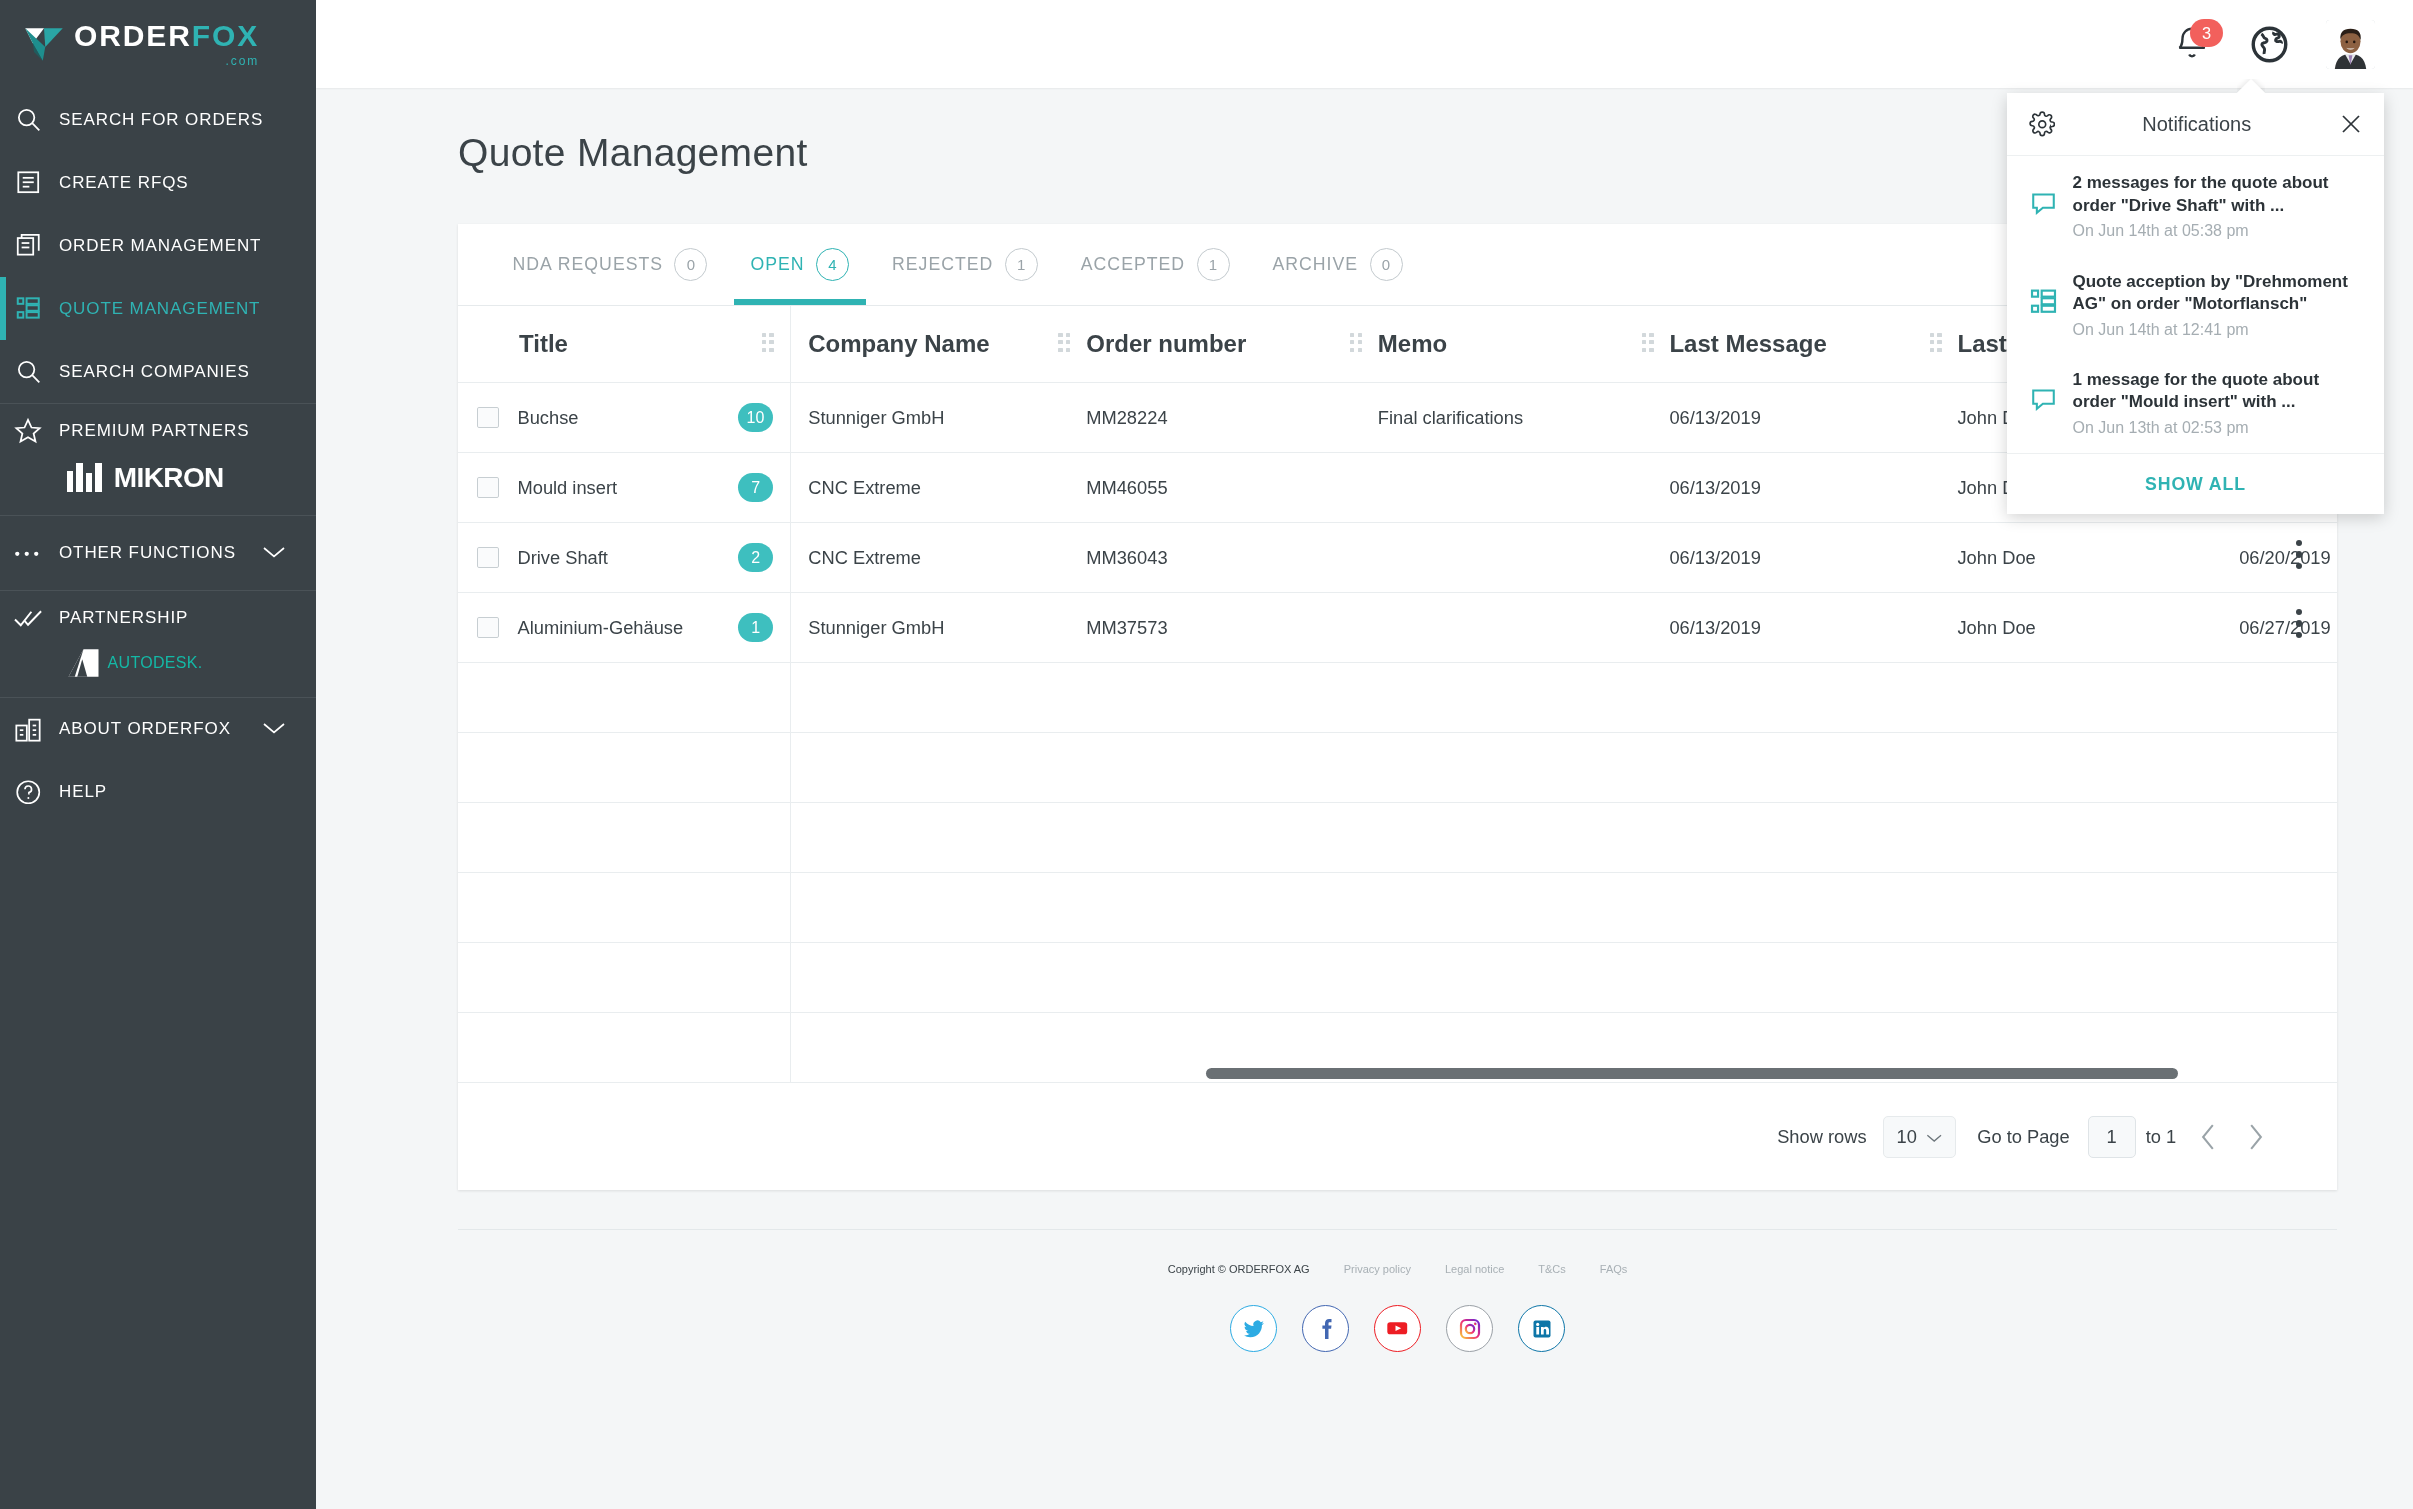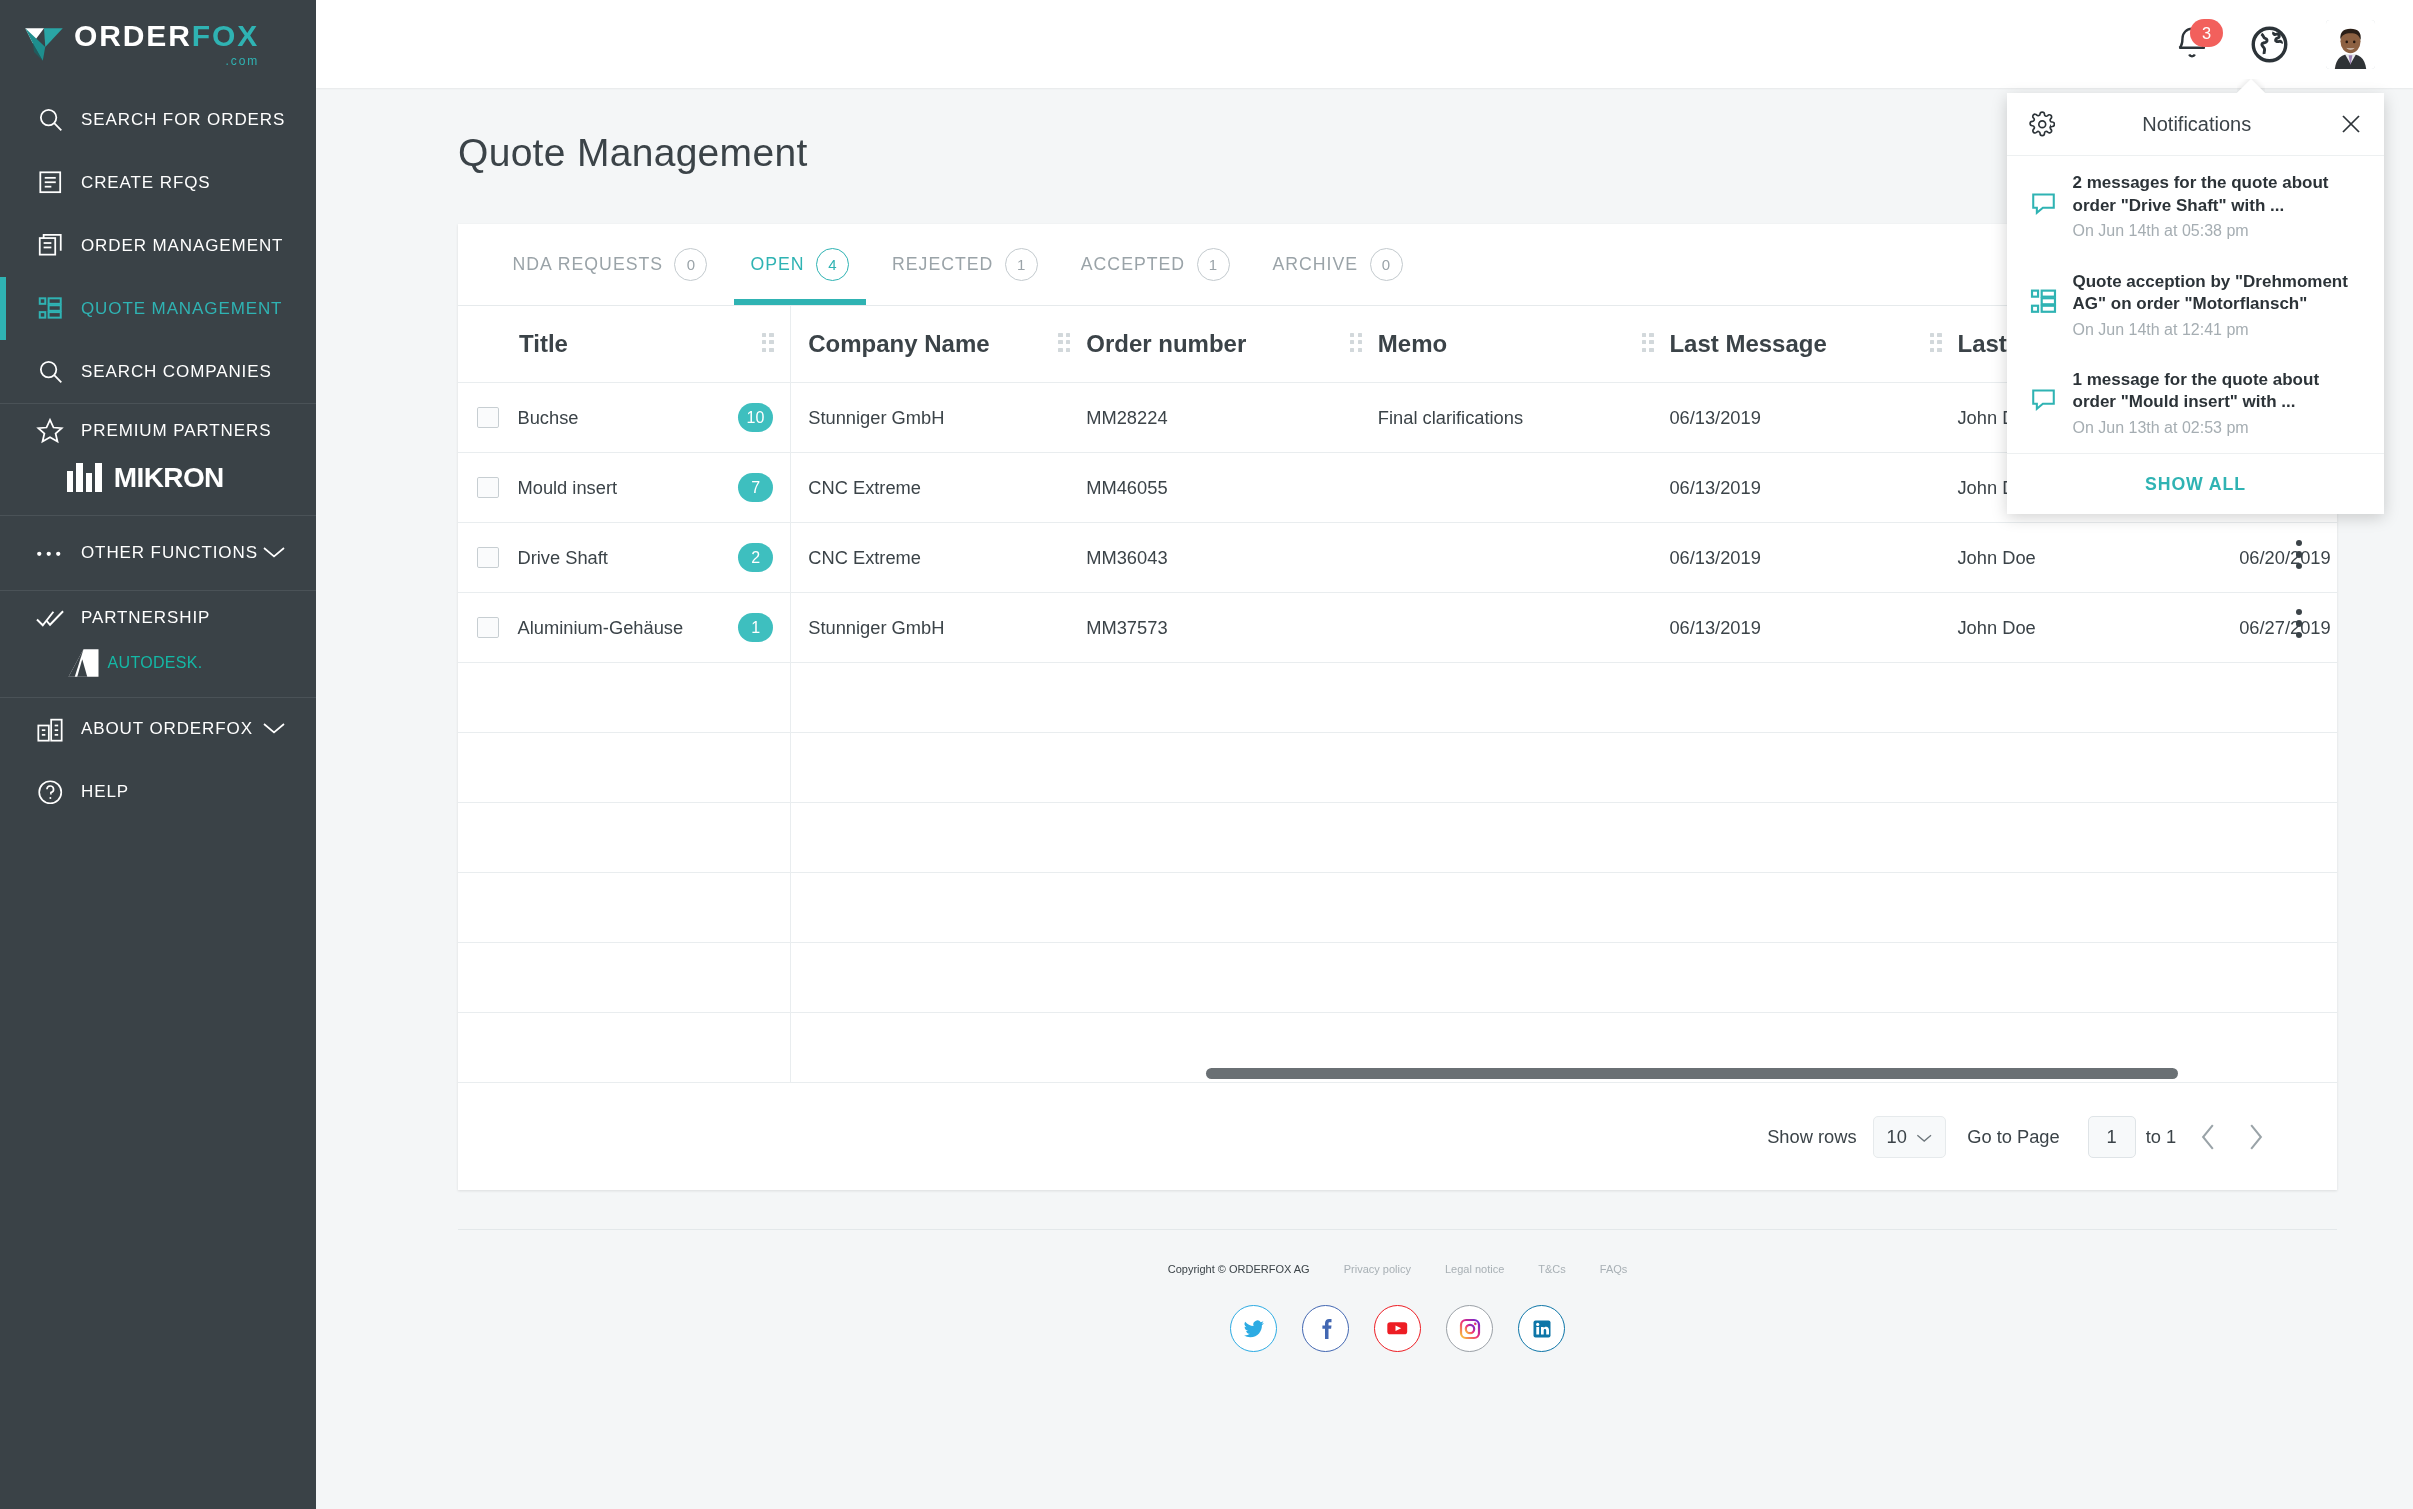--- a/index.html
+++ b/index.html
@@ -40,21 +40,21 @@
     align-self: flex-end; color: #2fb3b3; font-size: 12px;
     letter-spacing: 1.9px; margin-top: 3.2px;
   }
 
   .nav-section { border-bottom: 1.3px solid #4a5257; }
   .nav-section.no-border { border-bottom: none; }
 
   .nav-item {
     display: flex; align-items: center;
     height: 63px;
-    padding-left: 33px;
+    padding-left: 11px;
     position: relative;
     cursor: pointer;
   }
   .nav-item .ico {
     width: 34px; min-width: 34px; height: 34px;
     display: flex; align-items: center; justify-content: center;
     margin-right: 14px;
   }
   .nav-item .lbl {
     font-size: 17px; letter-spacing: 0.9px; font-weight: 400;
@@ -884,21 +884,21 @@
         <div class="pager">
           <span class="lbl">Show rows</span>
           <div class="select-box">
             <span>10</span>
             <span>
               <svg width="16.4" height="10" viewBox="0 0 24 14" fill="none" stroke="#6d767b" stroke-width="1.9">
                   <polyline points="2,3 12,11.5 22,3"></polyline>
                 </svg>
             </span>
           </div>
-          <span class="lbl" style="margin-right:18px">Go to Page</span>
+          <span class="lbl" style="margin-right:8px">Go to Page</span>
           <input class="page-input" value="1" style="">
           <span class="lbl" style="margin-right:8.8px">to 1</span>
           <span class="arrow-btn">
             <svg width="19" height="28" viewBox="0 0 16 26" fill="none" stroke="#9aa3a8" stroke-width="1.9">
                 <polyline points="12,2 3,13 12,24"></polyline>
               </svg>
           </span>
           <span class="arrow-btn">
             <svg width="19" height="28" viewBox="0 0 16 26" fill="none" stroke="#9aa3a8" stroke-width="1.9">
                 <polyline points="4,2 13,13 4,24"></polyline>

